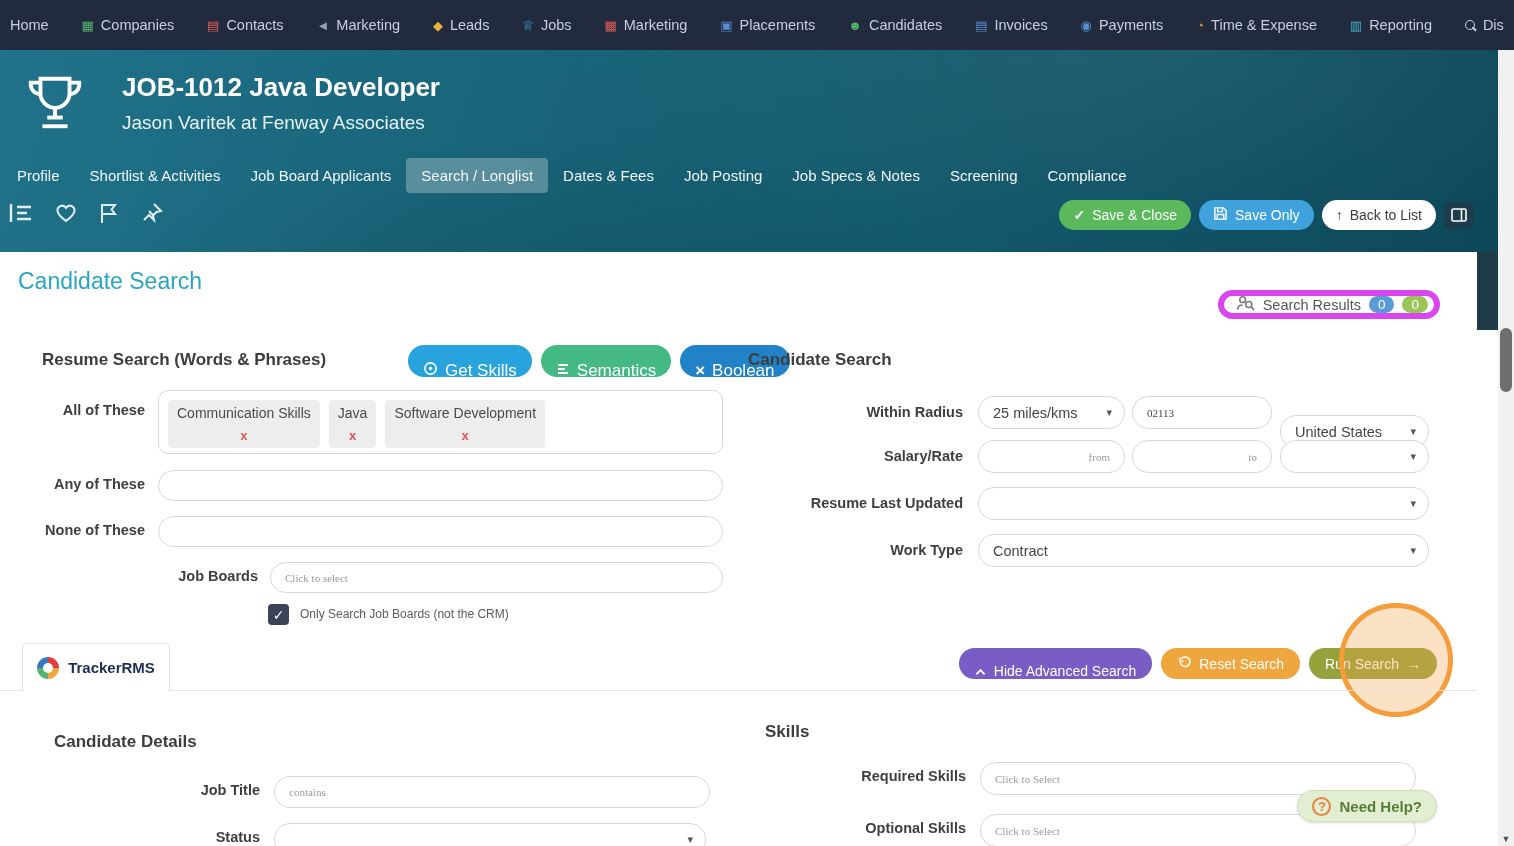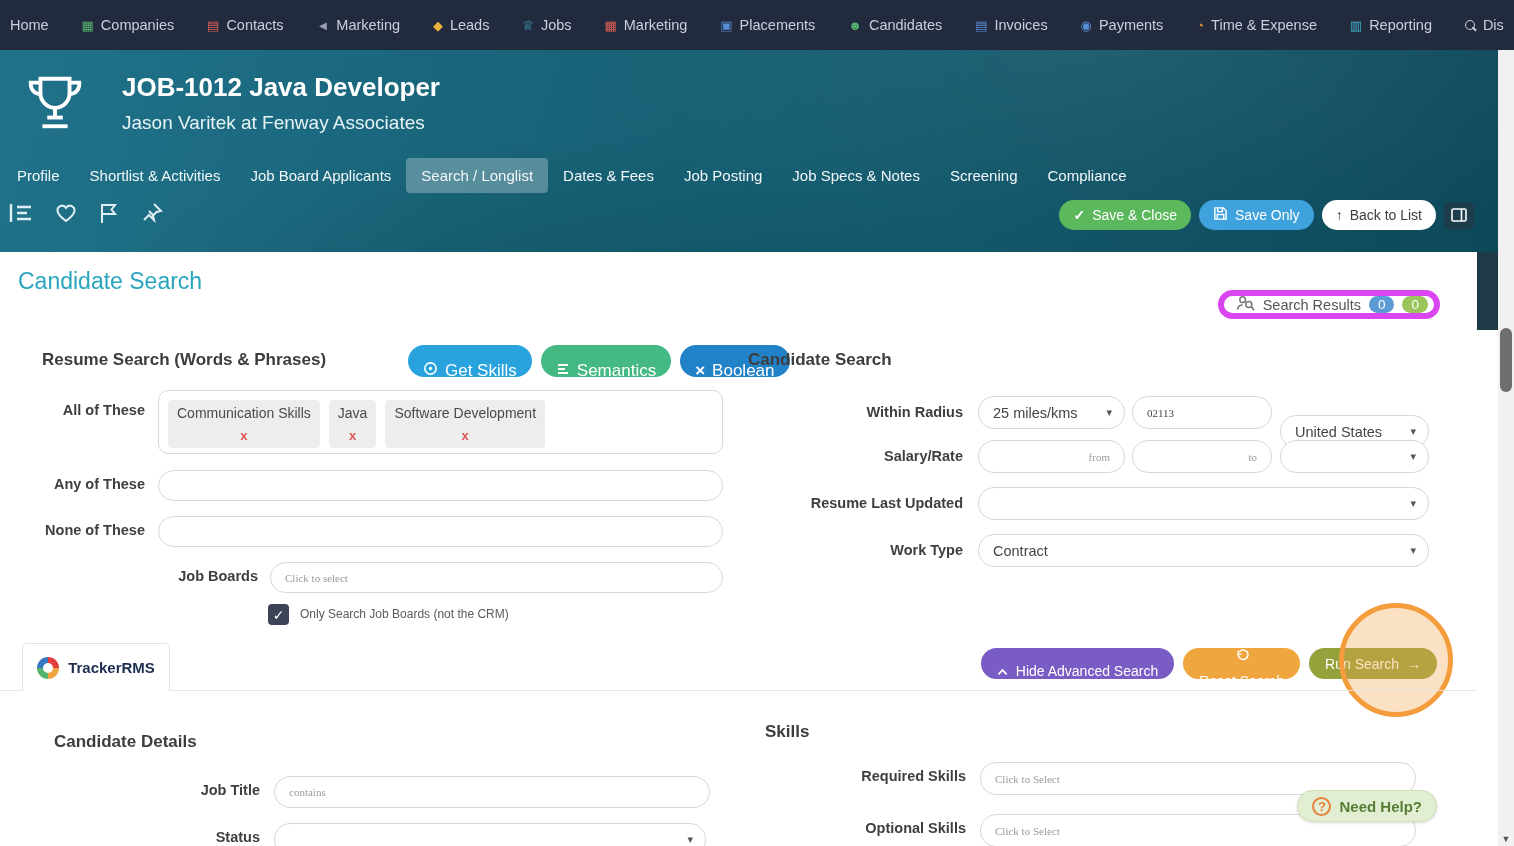--- a/index.html
+++ b/index.html
@@ -92,21 +92,21 @@
 
   .cbx { position:absolute; left:268px; top:352px; width:21px; height:21px; background:#3d4357;
     border-radius:4px; color:#fff; font-size:14px; display:flex; align-items:center; justify-content:center;
     cursor:pointer; }
   .cbx-lbl { position:absolute; left:300px; top:355px; font-size:12px; color:#5a5a5a; }
 
   .adv-btns { position:absolute; right:40px; top:396px; display:flex; gap:9px; }
   .abtn { display:flex; align-items:center; gap:8px; height:31px; padding:0 16px; border-radius:16px;
     color:#fff; font-size:14px; cursor:pointer; border:none; white-space:nowrap; }
   .abtn.purple { background:#7a5cc5;align-items:flex-end; }
-  .abtn.orange { background:#f0a63e;flex-direction:column; }
+  .abtn.orange { background:#f0a63e; }
   .abtn.olive { background:#95a23c; }
 
   .highlight-circle { position:absolute; left:1339px; top:351px; width:114px; height:114px;
     border:5px solid #f59d3d; border-radius:50%; background:rgba(246,166,76,0.33); pointer-events:none; }
 
   .divider { position:absolute; left:0; top:438px; width:1477px; height:1px; background:#e6e6e6; }
   .brand-tab { position:absolute; left:22px; top:391px; width:148px; height:48px; background:#fff;
     border:1px solid #e2e2e2; border-bottom:none; border-radius:5px 5px 0 0; display:flex;
     align-items:center; justify-content:center; gap:9px; cursor:pointer; }
   .brand-logo { position:relative; width:22px; height:22px; border-radius:50%;

